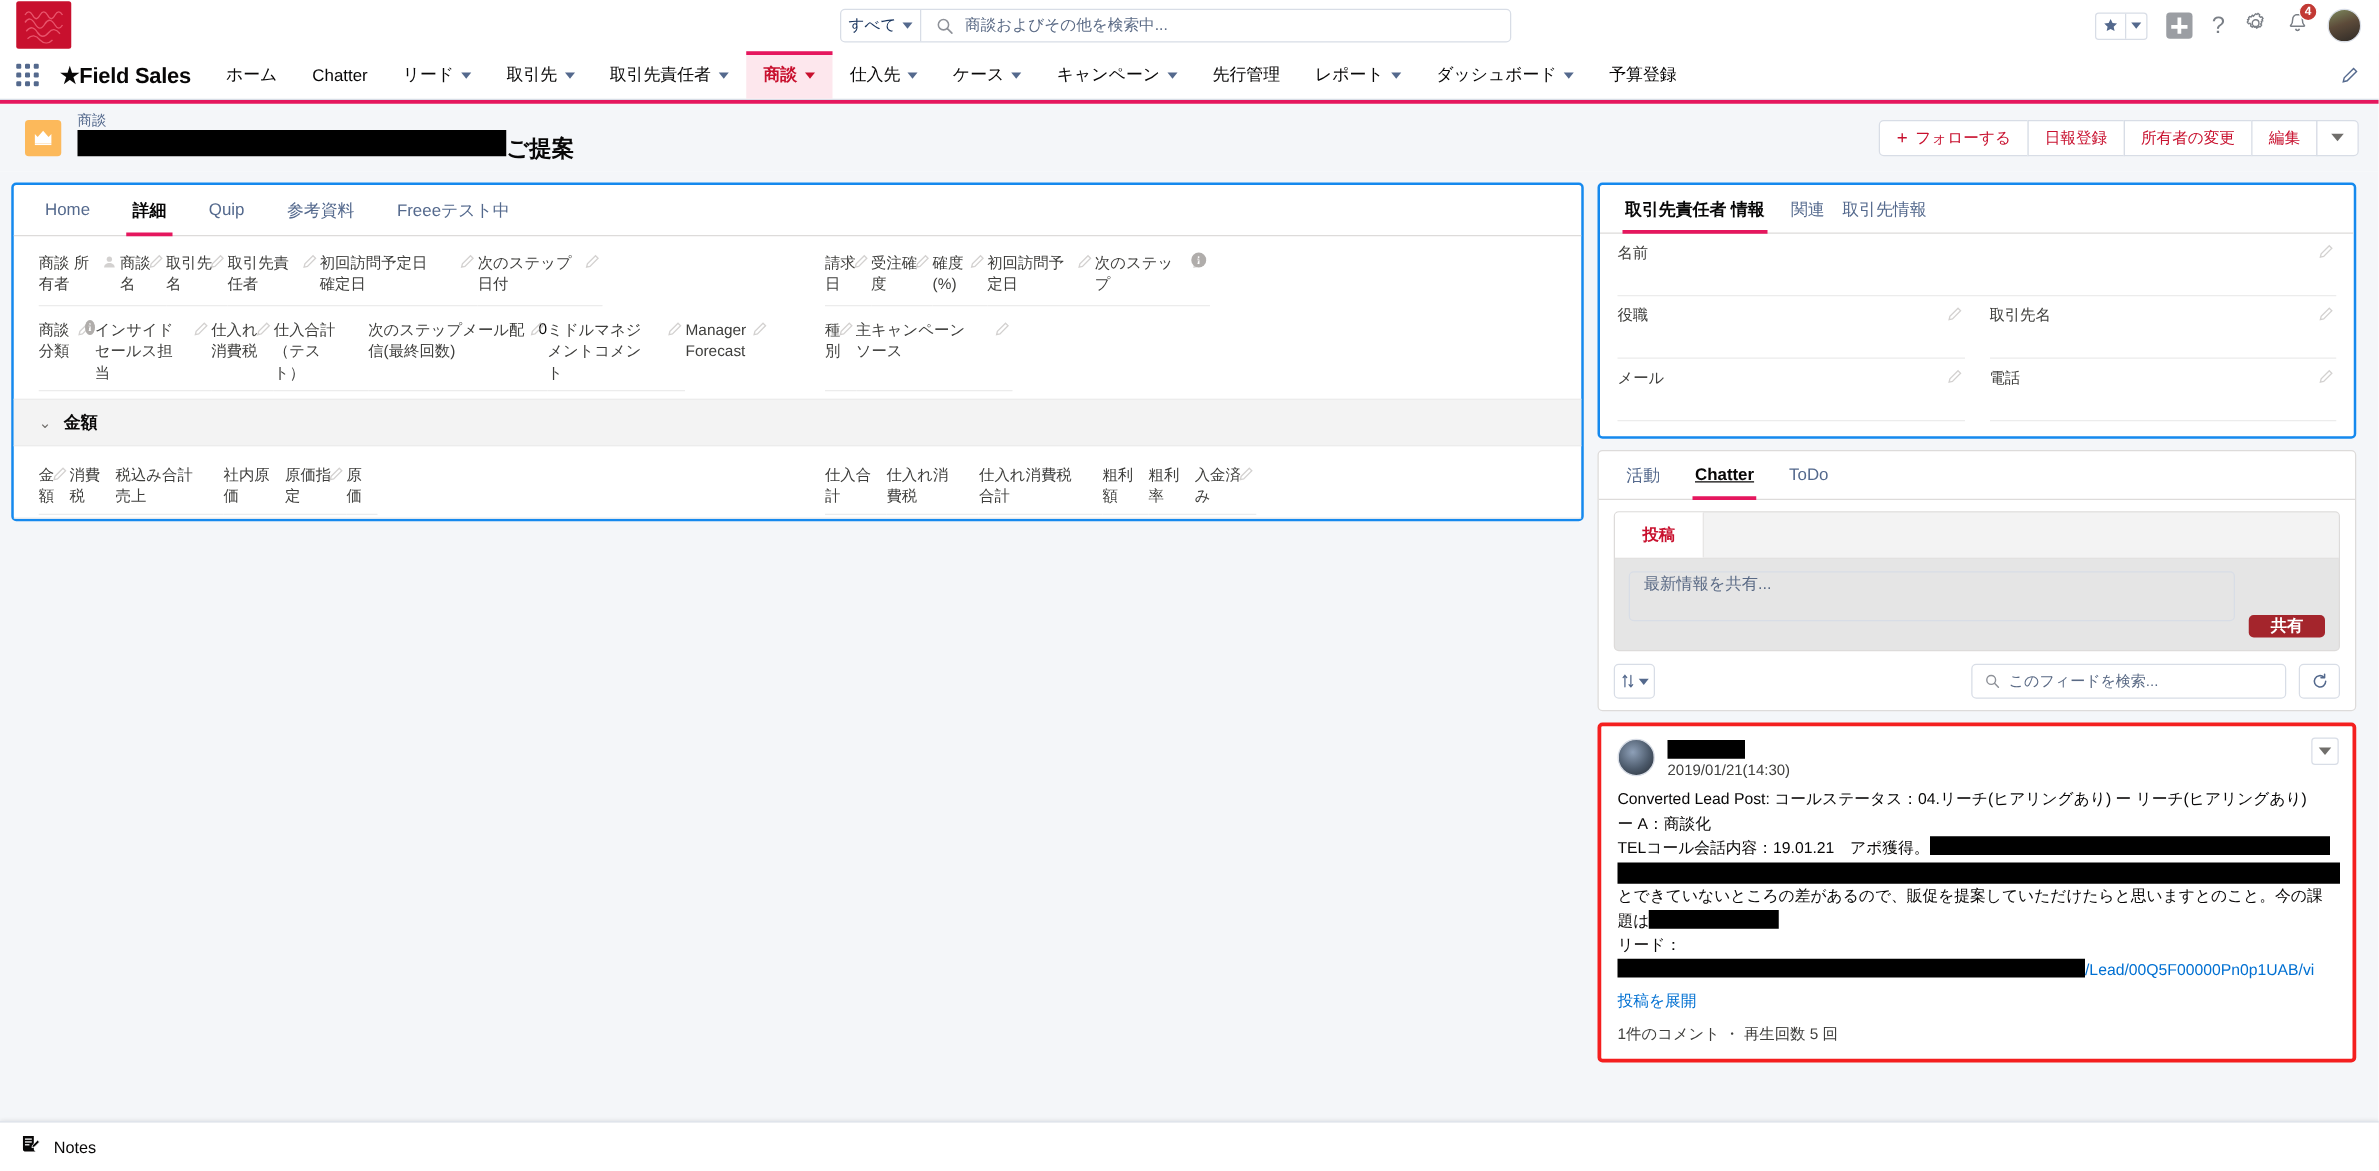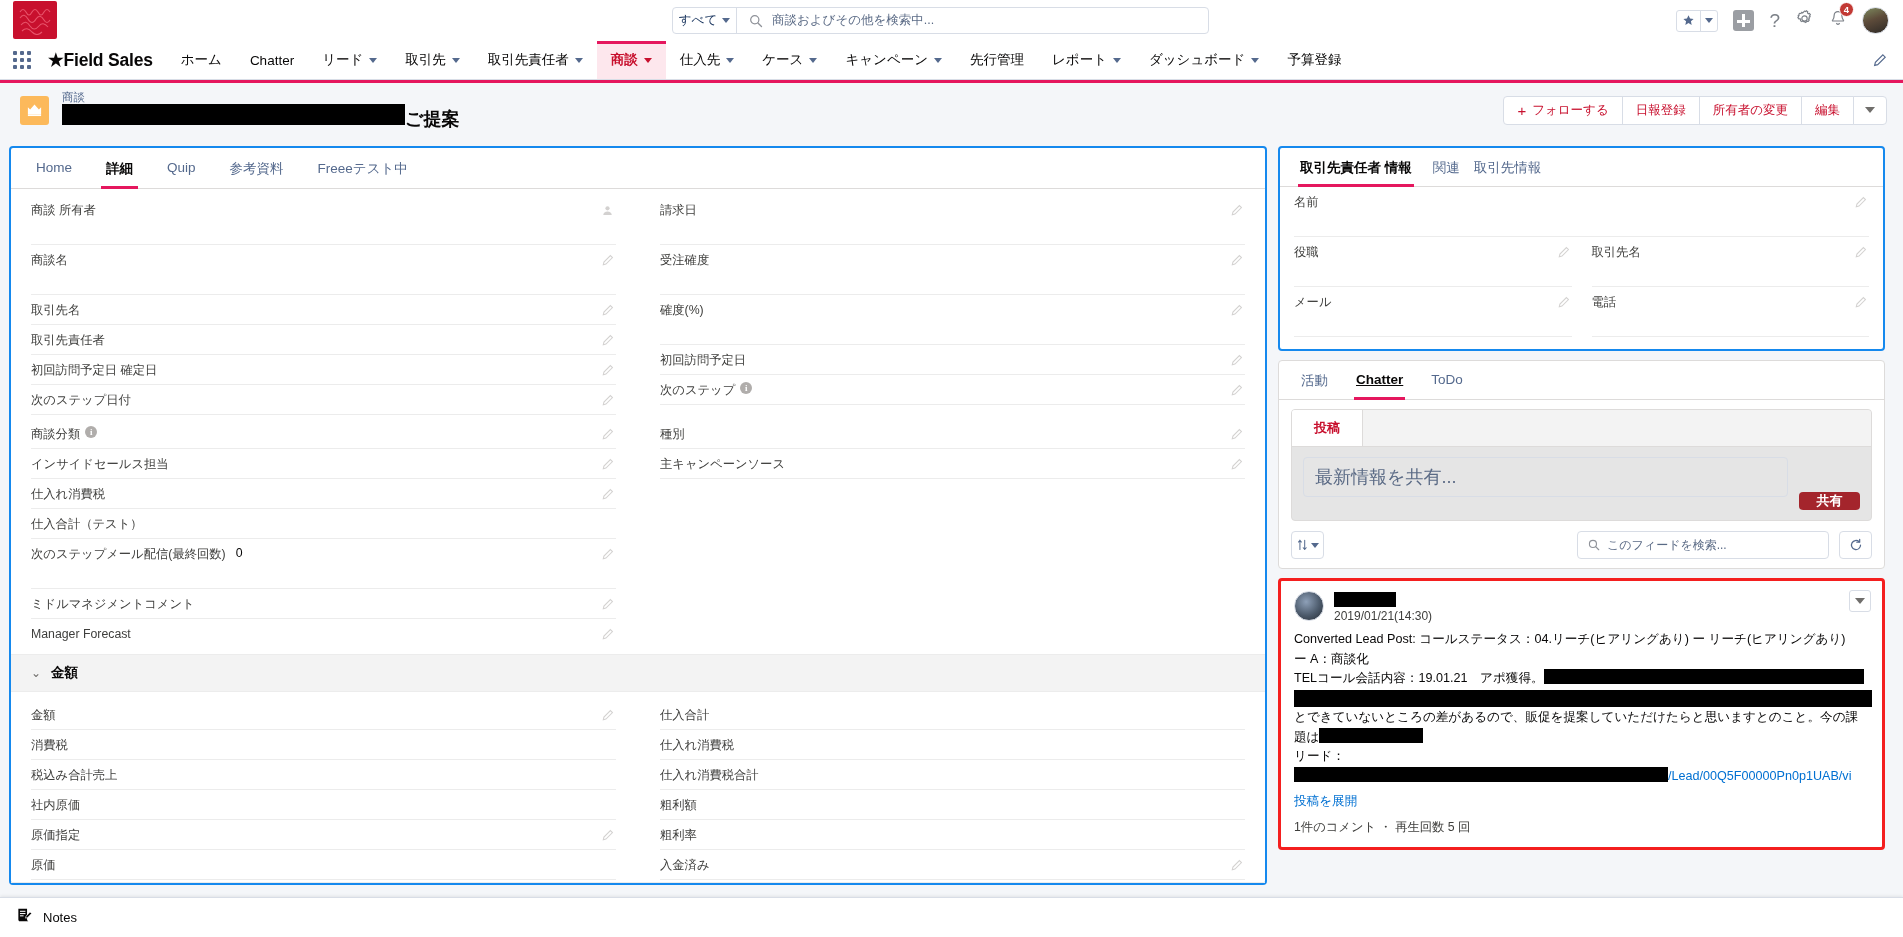--- a/index.html
+++ b/index.html
@@ -123,21 +123,21 @@
     padding: 12px 17px 10px; font-size:13.5px; color:#54698d; cursor:pointer;
     position:relative; white-space:nowrap;
   }
   .tab.active { color:#080707; font-weight:bold; }
   .tab.active:after {
     content:""; position:absolute; left:12px;right:12px;bottom:-1px;height:3px;background:#e5175e;
   }
   .tab.underlined.active { text-decoration: underline; }
   
   .fields { padding: 6px 20px 2px 20px; display:grid; grid-template-columns: 1fr 1fr; column-gap: 44px;}
-  .fcol { display:flex; flex-direction:column; }
+  .fcol { display:flex; }
   .frow {
     border-bottom:1px solid #ececec; padding: 7px 0 5px; position:relative;
     min-height: 25px; display:flex; align-items:flex-start;
   }
   .frow.tall { min-height: 50px; }
   .frow.nobord { border-bottom:none; }
   .flabel { font-size:12.3px; color:#3e3e3c; line-height:17px; max-width:78%; }
   .fvalue { font-size:12.3px; color:#080707; margin-left:10px; }
   .fpencil { position:absolute; right:2px; top:8px; opacity:.55; }
   .info-i {
@@ -171,21 +171,21 @@
   .ch-publisher { margin: 9px 12px 0; border:1px solid #dddbda; border-radius:4px; background:#e5e5e5;}
   .ch-pubtabs { display:flex; background:#f3f3f3; border-bottom:1px solid #dddbda; border-radius:3px 3px 0 0;}
   .ch-pubtab {
     padding: 9px 22px; font-size:13px; color:#c8102e; font-weight:bold;
     background:#fff; border-right:1px solid #dddbda; border-radius:3px 0 0 0;
     position:relative; cursor:pointer;
   }
   .ch-pubbody { display:flex; padding: 10px 11px; gap:0; align-items:stretch;}
   .ch-input {
     flex:1; border:1px solid #d8dde6; border-radius:4px; height:40px;
-    display:flex;align-items:center; padding-left:11px; font-size:18px; color:#5a6a85;
+    display:flex;align-items:flex-start; padding-left:11px; font-size:13px; color:#5a6a85;
   }
   .ch-share {
     width:61px; background:#a4252c; color:#fff; font-size:13px; font-weight:bold;
     display:flex;align-items:center;justify-content:center; border-radius:4px; margin-left:11px;
     cursor:pointer;
     margin-top:35px;
   }
   .ch-toolrow { display:flex; align-items:center; padding: 10px 12px 9px; gap:10px;}
   .ch-sortbtn {
     width:33px;height:28px;border:1px solid #d8dde6;border-radius:4px;background:#fff;

